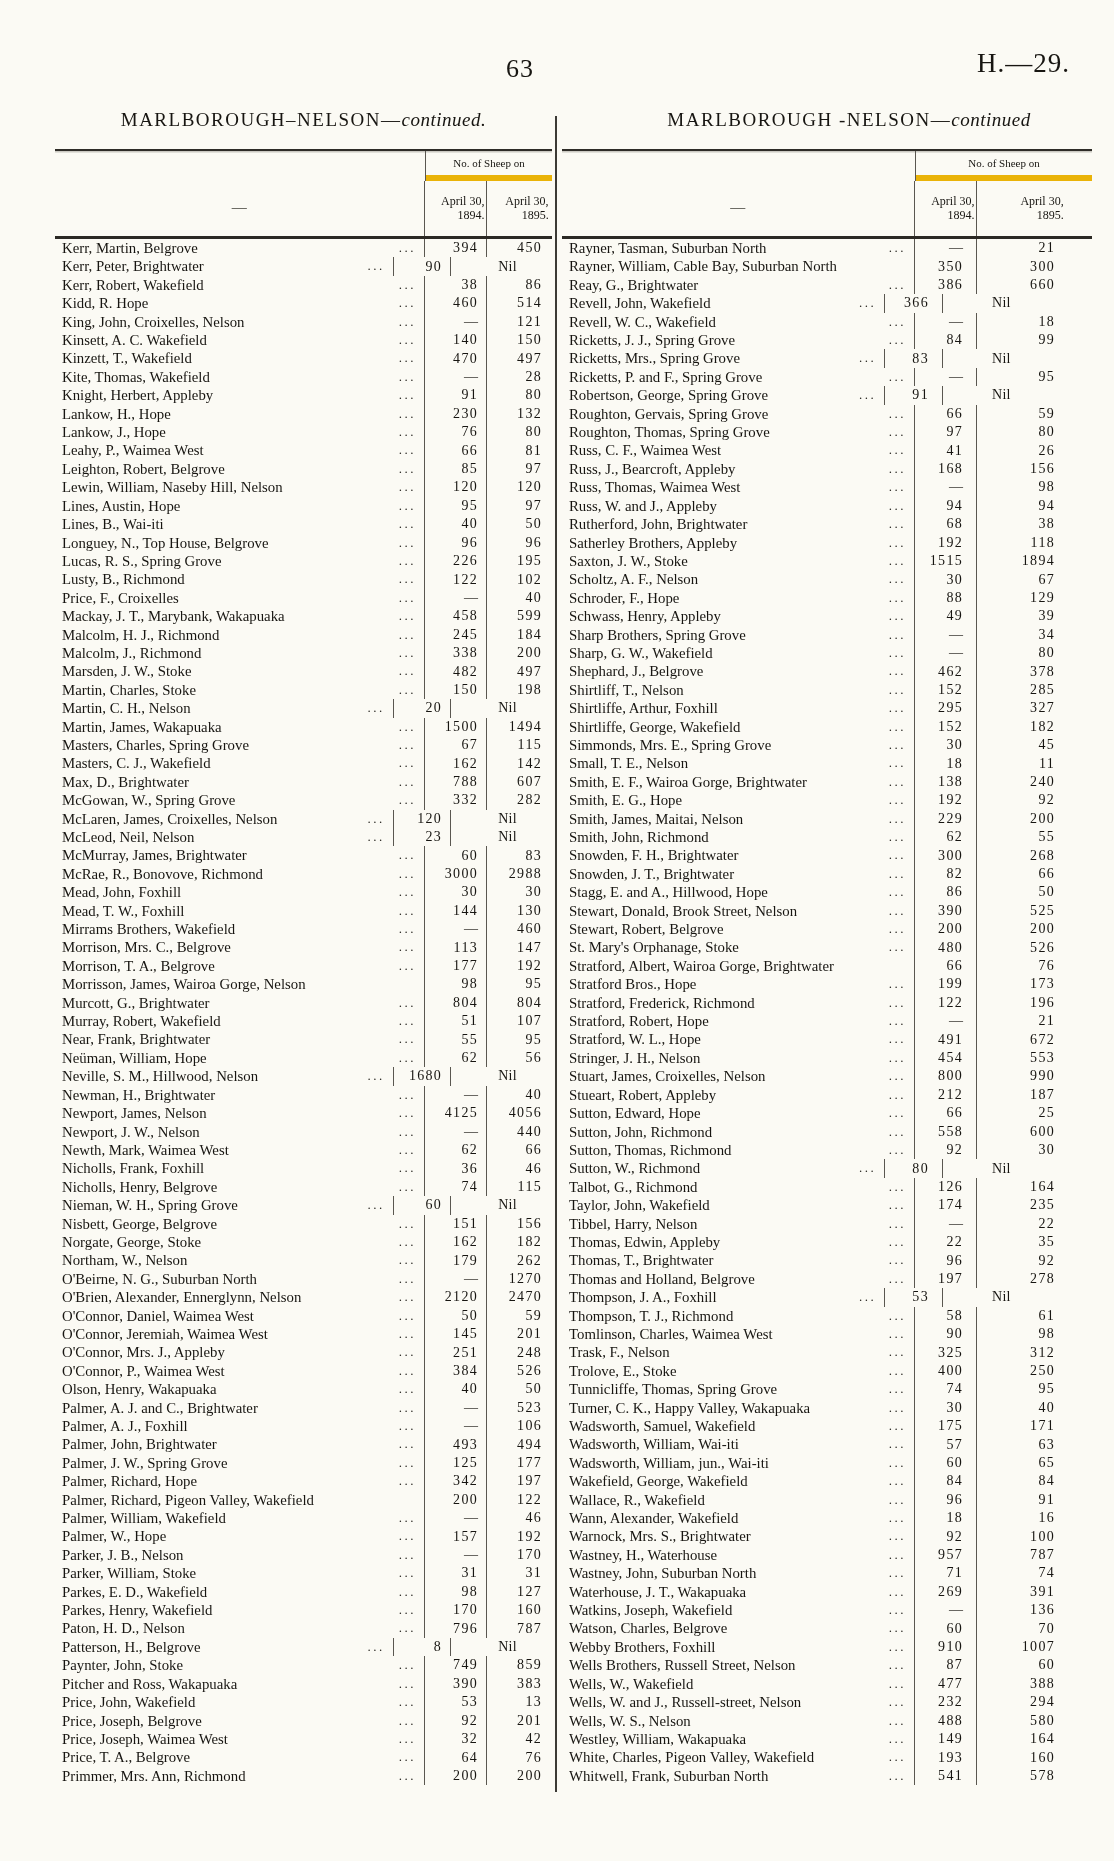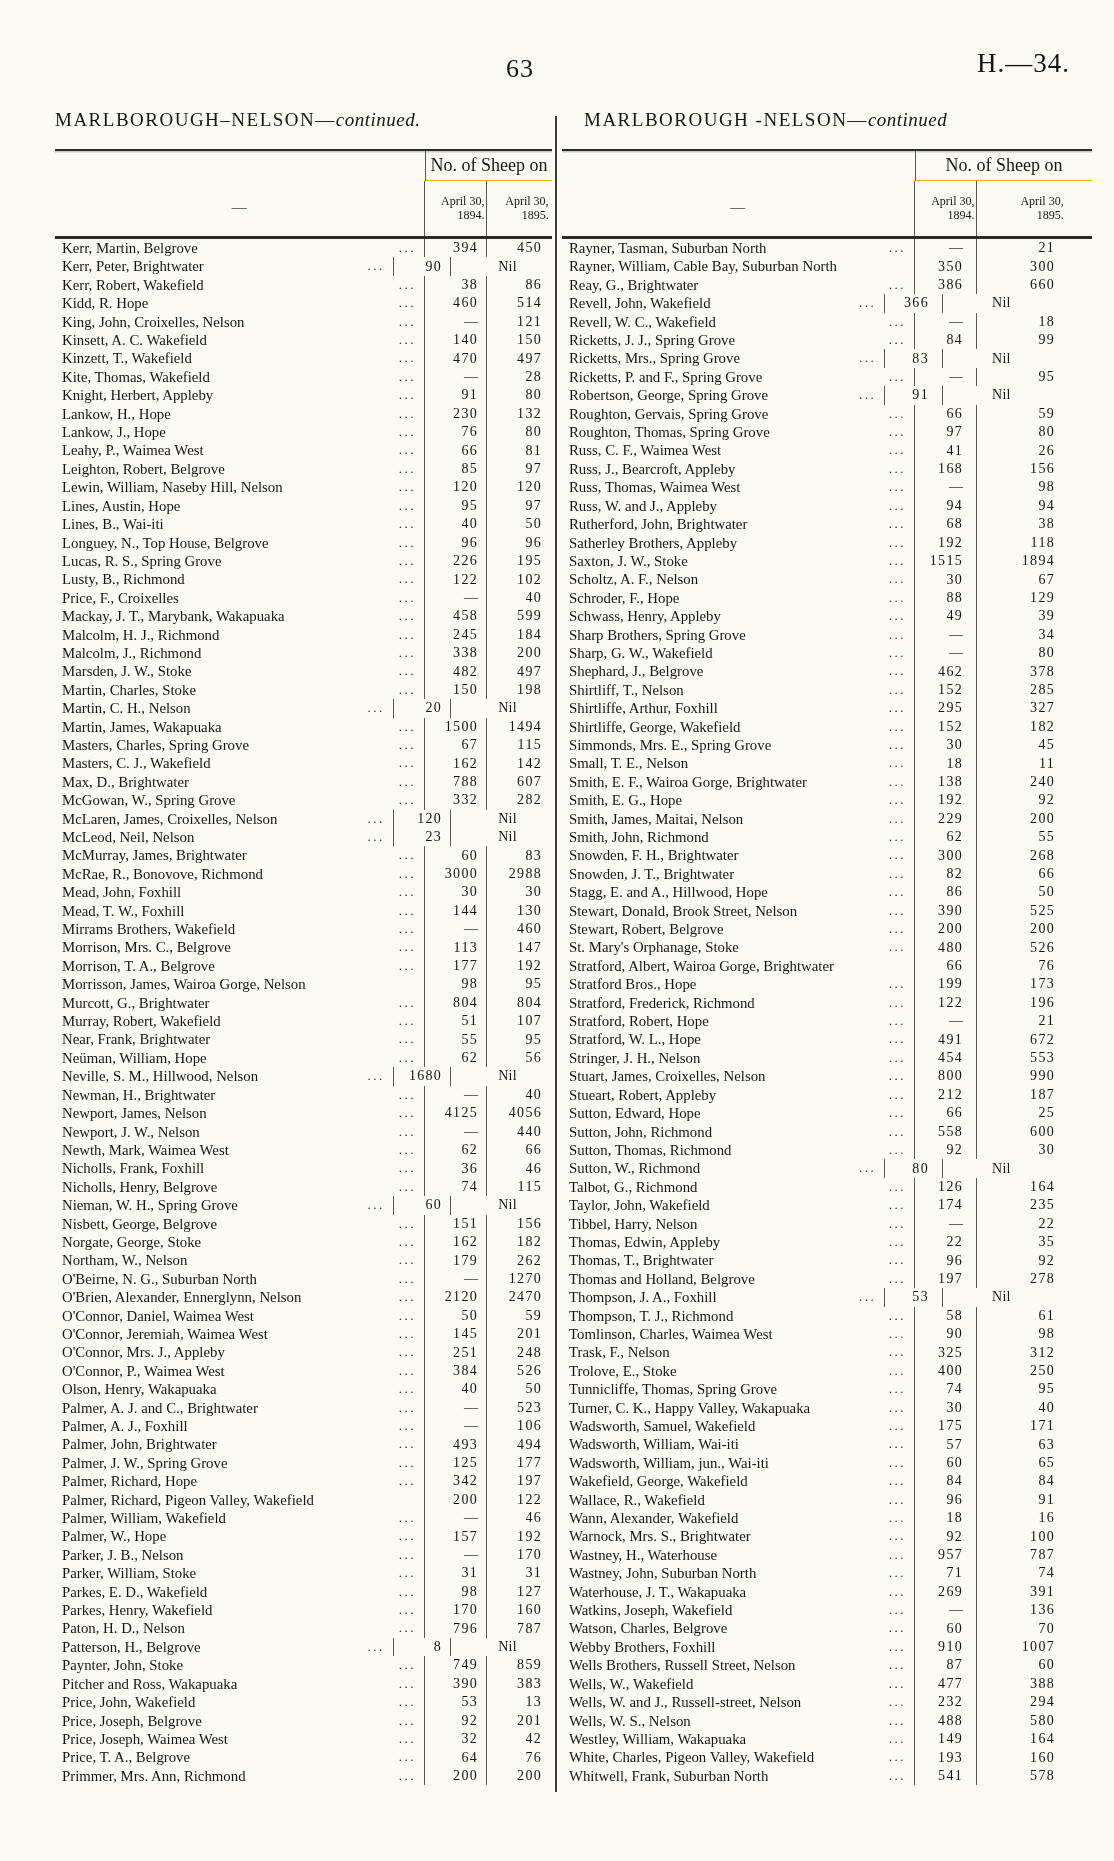--- a/index.html
+++ b/index.html
@@ -9,37 +9,37 @@
     font-family:"Liberation Serif","DejaVu Serif",serif;
     -webkit-font-smoothing:antialiased;
   }
   .abs{position:absolute;}
   
   .page-num{left:440px;top:54px;width:160px;text-align:center;font-size:26px;letter-spacing:1px;}
   .doc-ref{left:920px;top:48px;width:150px;text-align:right;font-size:27px;letter-spacing:1px;}
   
   .centre-divider{left:555px;top:116px;width:2px;height:1676px;background:#3c3a35;}
   
-  .tbl-title{top:109px;text-align:left;font-size:19px;letter-spacing:1.5px;white-space:nowrap;}
+  .tbl-title{top:109px;text-align:center;font-size:19px;letter-spacing:1.5px;white-space:nowrap;}
   .tbl-title .it{font-style:italic;letter-spacing:.5px;}
   .title-l{left:55px;width:497px;}
   .title-r{left:584px;width:530px;}
   
   .sheet-table{top:149px;}
   .t0{left:55px;width:497px;}
   .t1{left:562px;width:530px;}
   .rule-top{height:2px;background:#2e2c27;box-shadow:0 1.5px 0 rgba(60,55,45,.25);}
   .rule-bottom{height:3px;background:#2b2924;}
   .hdr-group{display:flex;height:30px;}
   .hdr-dates{display:flex;height:55px;}
   .h-name{position:relative;border-right:1px solid #5a5750;}
   .t0 .h-name{width:370px;}
   .t1 .h-name{width:353px;}
   .h-group{flex:1;display:flex;align-items:center;justify-content:center;
-           font-size:18px;border-bottom:1px solid #eab308;}
+           font-size:11px;border-bottom:6px solid #eab308;}
   .h-date{display:flex;align-items:center;justify-content:center;text-align:right;
           font-size:12px;line-height:13.5px;}
   .t0 .h-d94{width:62px;border-right:1px solid #5a5750;}
   .t0 .h-d95{width:65px;}
   .t1 .h-d94{width:62px;border-right:1px solid #5a5750;}
   .t1 .h-d95{width:115px;}
   .h-date .wrapbox{display:inline-block;width:58px;}
   .name-dash{position:absolute;left:0;right:0;top:18px;text-align:center;font-size:15px;color:#3a3832;}
   
   .rows{}
@@ -58,21 +58,21 @@
   .t1 .c95{width:115px;padding-right:37px;}
   .c-num.nil{justify-content:flex-start;letter-spacing:.3px;margin-left:40px;}
   .t0 .c95.nil{padding-left:7px;}
   .t1 .c95.nil{padding-left:9px;}
   .c-num.dash{letter-spacing:0;color:#34322d;}
 </style>
 </head>
 <body>
 
 <div class="abs page-num">63</div>
-<div class="abs doc-ref">H.—34.</div>
+<div class="abs doc-ref">H.—29.</div>
 
 <div class="abs centre-divider"></div>
 
 <div class="abs tbl-title title-l"><span>MARLBOROUGH–NELSON—</span><span class="it">continued.</span></div>
 
 <div class="abs tbl-title title-r"><span>MARLBOROUGH -NELSON—</span><span class="it">continued</span></div>
 
 <div class="abs sheet-table t0">
   <div class="rule-top"></div>
   <div class="hdr-group">

